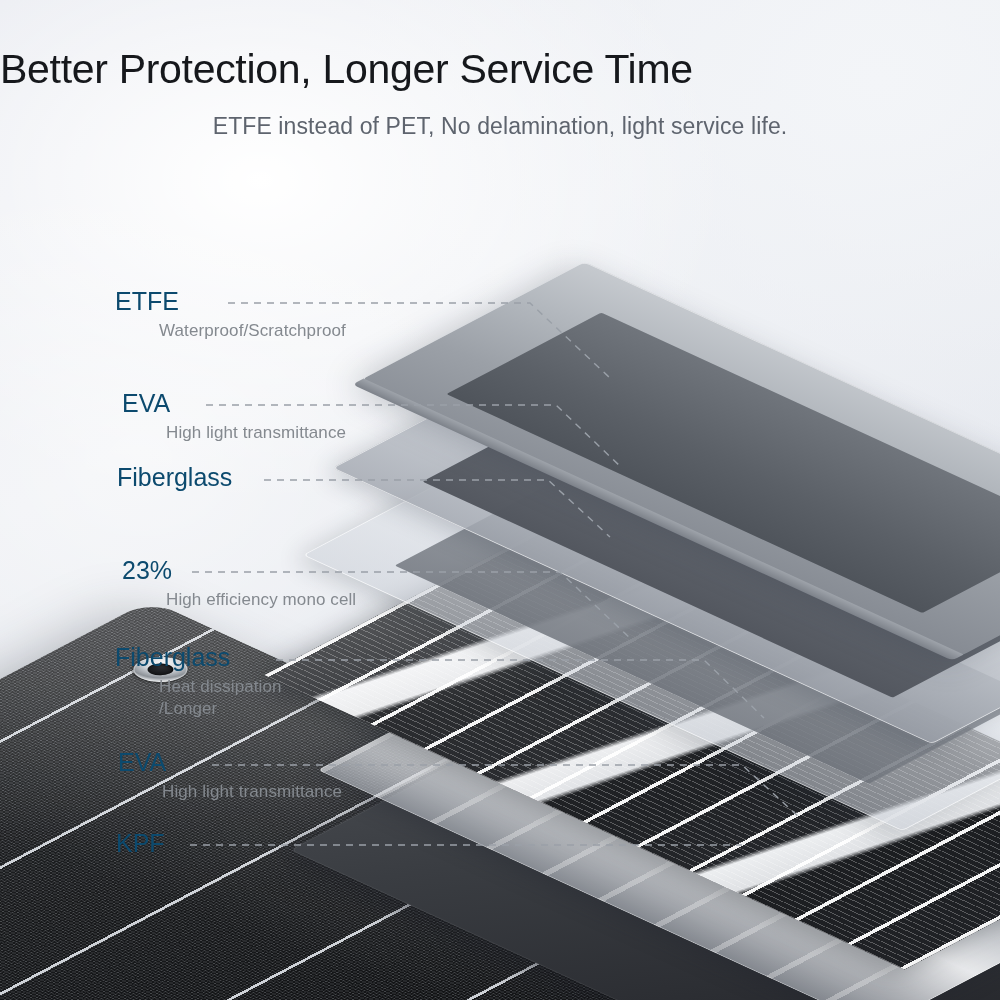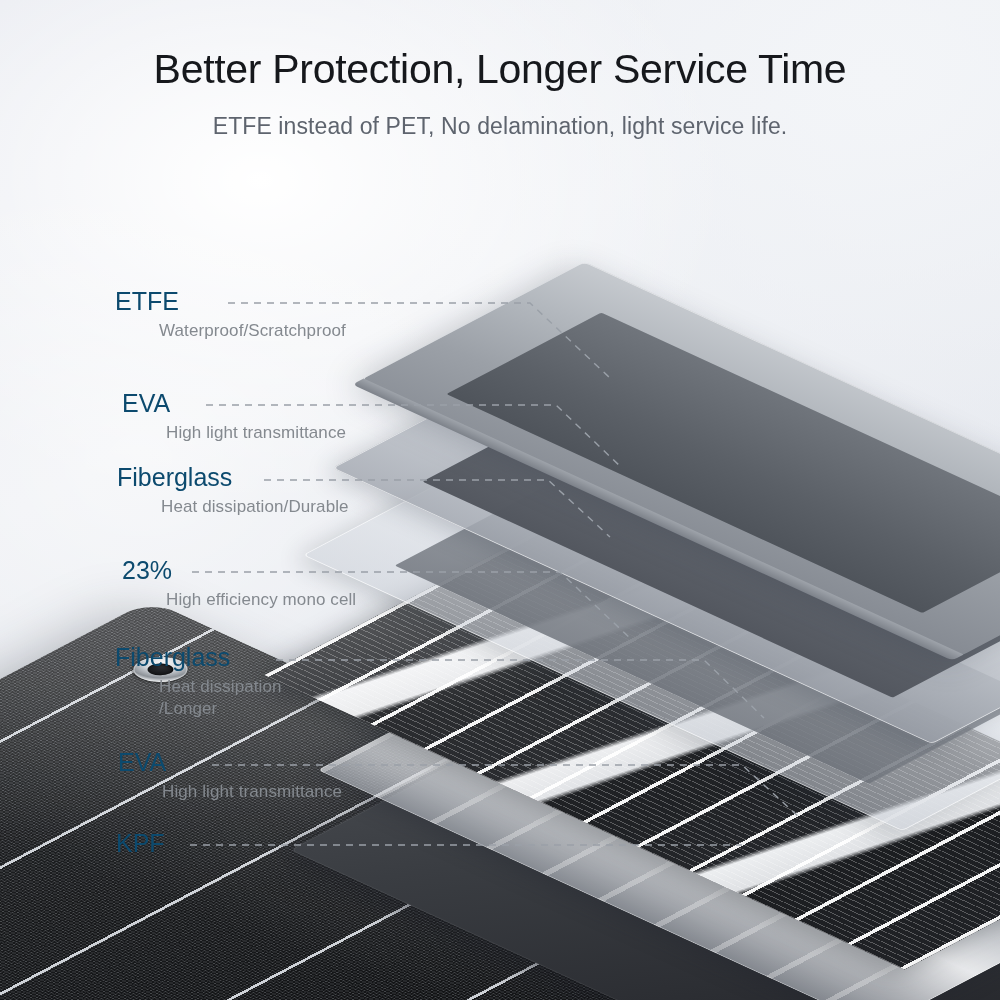--- a/index.html
+++ b/index.html
@@ -21,21 +21,20 @@
   #bg-sheen {
     position:absolute; inset:0;
     background:
       radial-gradient(ellipse 520px 420px at 14% 46%, rgba(255,255,255,.55), rgba(255,255,255,0) 70%),
       radial-gradient(ellipse 420px 300px at 62% 96%, rgba(214,219,228,.55), rgba(214,219,228,0) 70%);
   }
 
   
   #title {
     position:absolute; left:0; right:0; top:46px;
-    text-align:center;
     font-size:41px; font-weight:400; letter-spacing:-.3px;
     color:#16181c; white-space:nowrap;
   }
   #subtitle {
     position:absolute; left:0; right:0; top:113px;
     text-align:center;
     font-size:23px; font-weight:400; letter-spacing:.1px;
     color:#5e646e; white-space:nowrap;
   }
 
@@ -282,23 +281,20 @@
 
 <div class="callout" style="left:122px; top:390px;">
   <div class="c-title">EVA</div>
   <div class="c-sub">
     <span>High light transmittance</span>
   </div>
 </div>
 
 <div class="callout" style="left:117px; top:464px;">
   <div class="c-title">Fiberglass</div>
-  <div class="c-sub">
-    <span>Heat dissipation/Durable</span>
-  </div>
 </div>
 
 <div class="callout" style="left:122px; top:557px;">
   <div class="c-title">23%</div>
   <div class="c-sub">
     <span>High efficiency mono cell</span>
   </div>
 </div>
 
 <div class="callout" style="left:115px; top:644px;">

